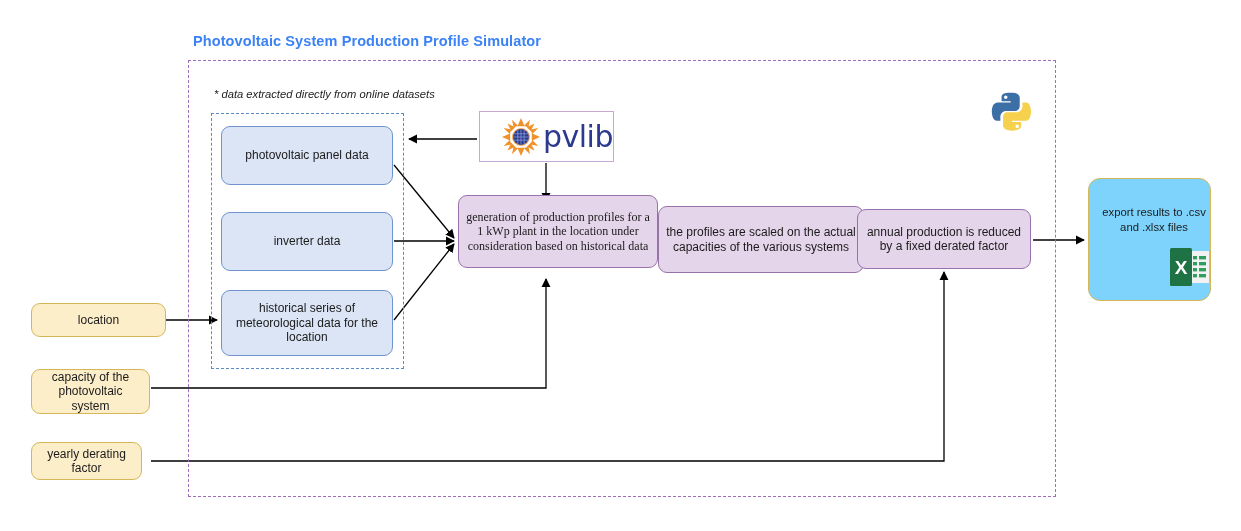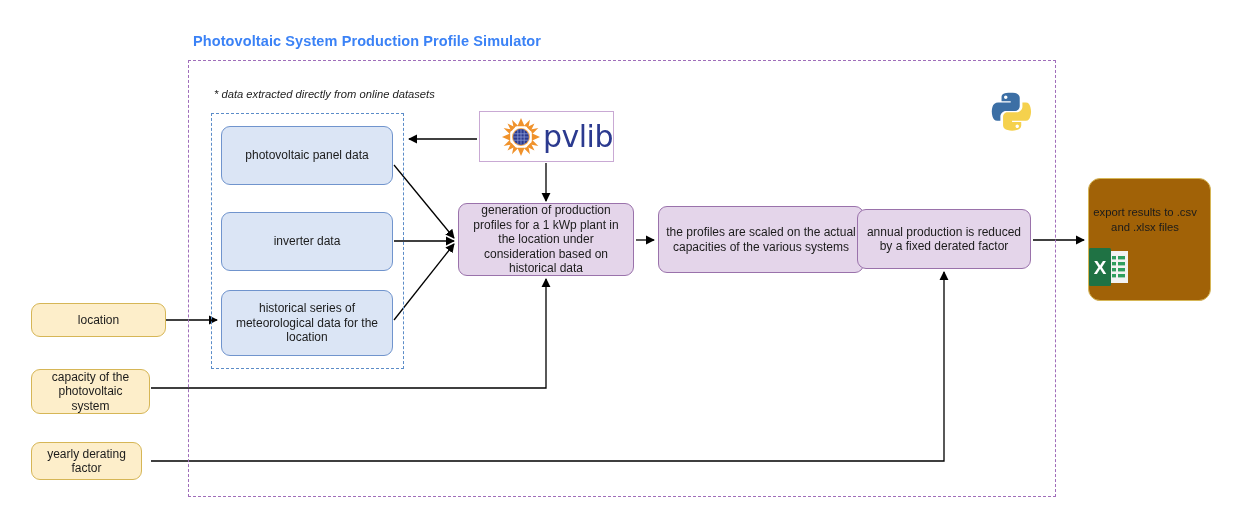--- a/index.html
+++ b/index.html
@@ -82,39 +82,39 @@
     background: #fdeeca;
     border: 1.1px solid #d6b656;
   }
 
   
   #node-panel-data     { left: 221px; top: 126px; width: 172px; height: 59px; }
   #node-inverter-data  { left: 221px; top: 212px; width: 172px; height: 59px; }
   #node-weather-data   { left: 221px; top: 290px; width: 172px; height: 66px; }
 
   
-  #node-generation { left: 458px; top: 203px; width: 176px; height: 73px; }
+  #node-generation { left: 458px; top: 195px; width: 200px; height: 73px; font-family: Liberation Serif, serif; }
   #node-scaling    { left: 658px; top: 206px; width: 206px; height: 67px; }
   #node-derating   { left: 857px; top: 209px; width: 174px; height: 60px; }
 
   
   #node-location  { left: 31px; top: 303px; width: 135px; height: 34px; }
   #node-capacity  { left: 31px; top: 369px; width: 119px; height: 45px; }
   #node-derating-factor { left: 31px; top: 442px; width: 111px; height: 38px; }
 
   
   #node-export {
     left: 1088px; top: 178px;
     width: 123px; height: 123px;
     border-radius: 12px;
-    background: #a16207;
+    background: #7dd3fc;
     border: 1.1px solid #d6b656;
     display: flex;
     flex-direction: column;
-    align-items: flex-start;
+    align-items: flex-end;
     justify-content: flex-start;
     padding-top: 26px;
   }
   #export-label {
     font-size: 11.3px;
     line-height: 14.6px;
     text-align: center;
     color: #1b1b1b;
     width: 112px;
   }

